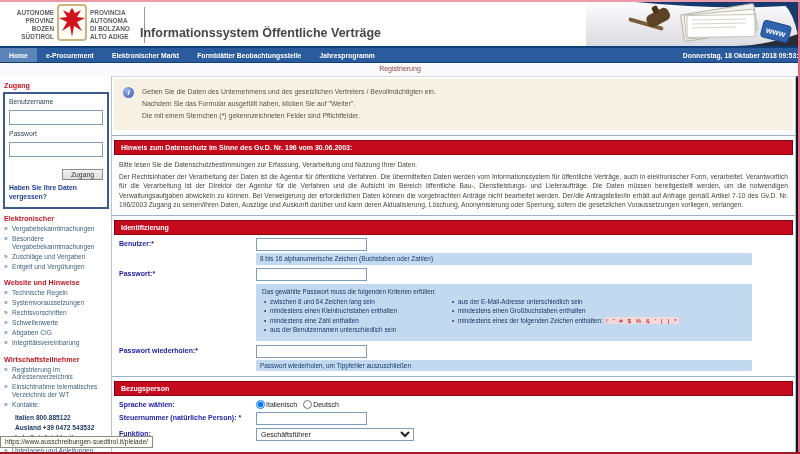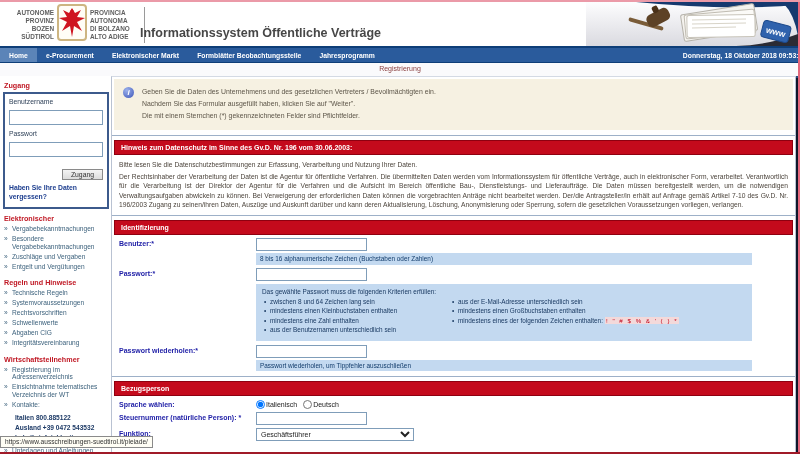--- a/index.html
+++ b/index.html
@@ -175,21 +175,21 @@
     </div>
 
     <div class="side-h">Elektronischer</div>
     <ul class="side-list">
       <li>Vergabebekanntmachungen</li>
       <li>Besondere Vergabebekanntmachungen</li>
       <li>Zuschläge und Vergaben</li>
       <li>Entgelt und Vergütungen</li>
     </ul>
 
-    <div class="side-h">Regeln und Hinweise</div>
+    <div class="side-h">Website und Hinweise</div>
     <ul class="side-list">
       <li>Technische Regeln</li>
       <li>Systemvoraussetzungen</li>
       <li>Rechtsvorschriften</li>
       <li>Schwellenwerte</li>
       <li>Abgaben CIG</li>
       <li>Integritätsvereinbarung</li>
     </ul>
 
     <div class="side-h">Wirtschaftsteilnehmer</div>

